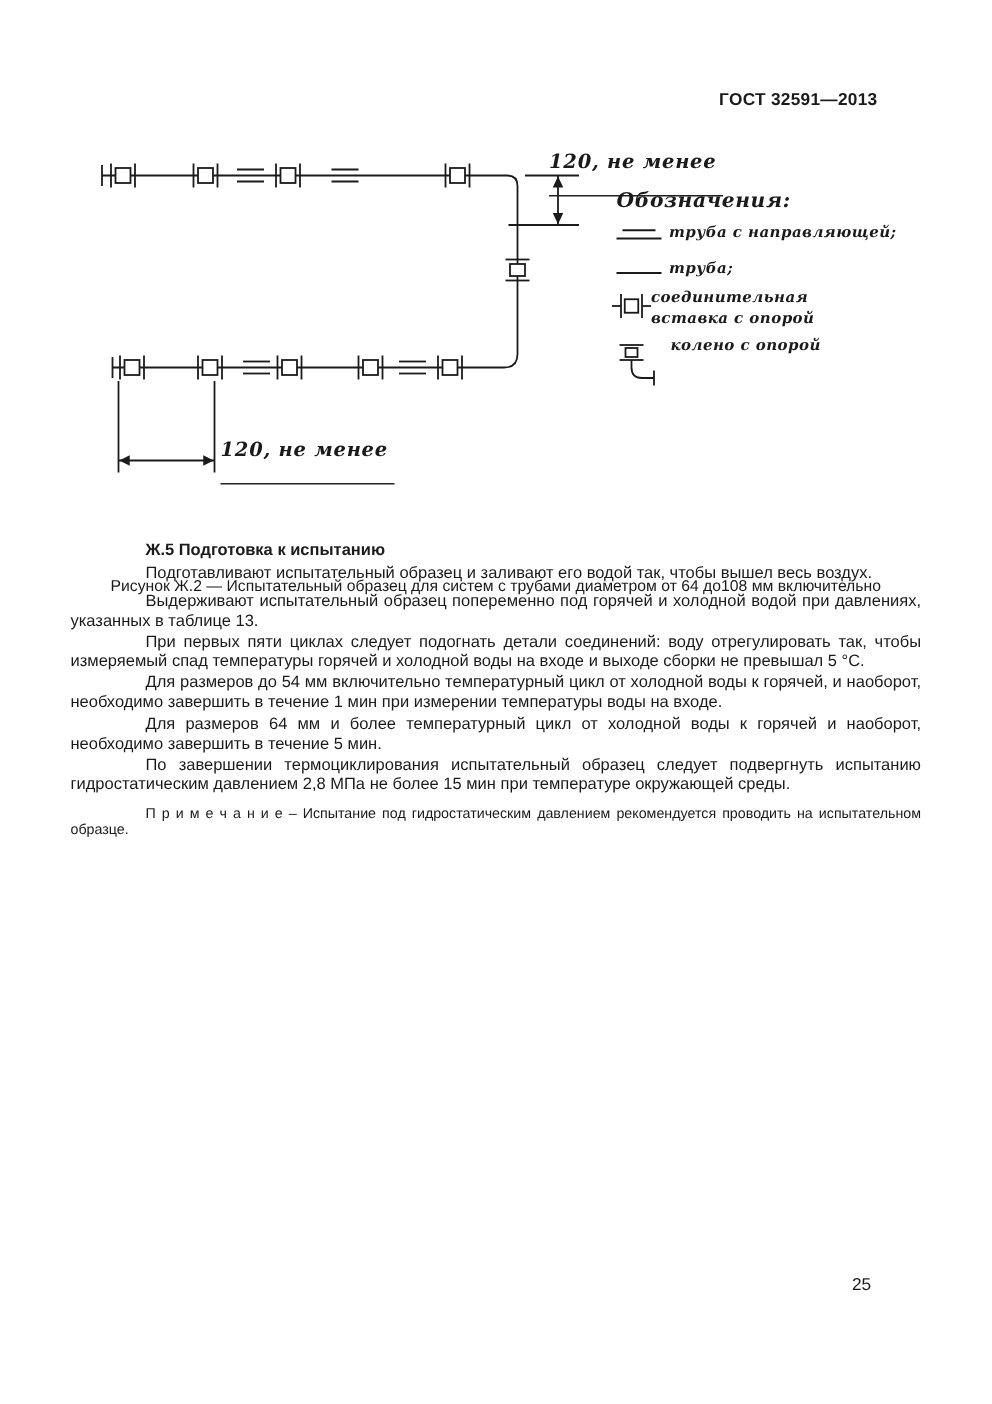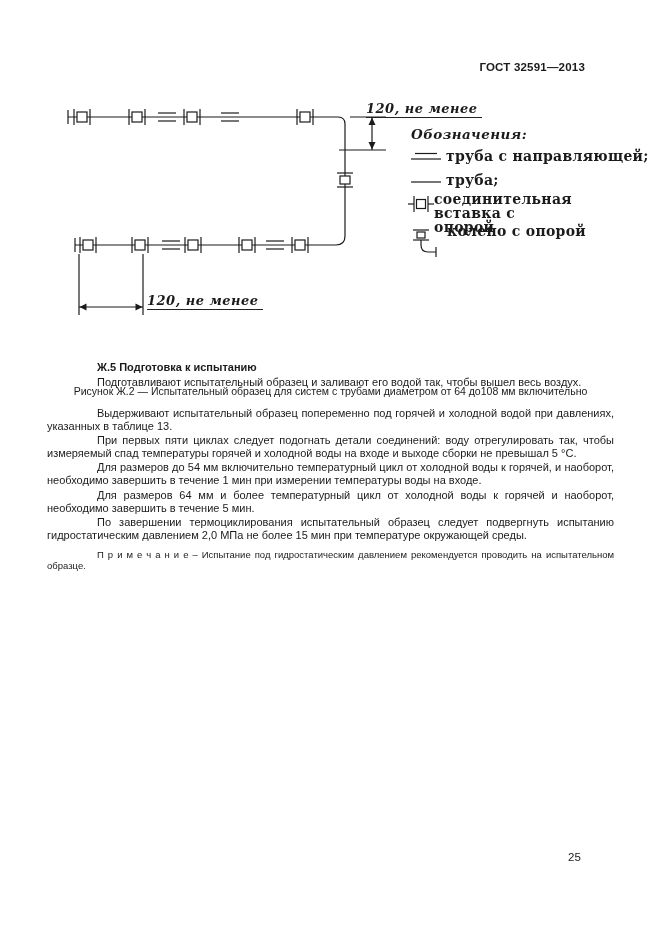--- a/index.html
+++ b/index.html
@@ -9,50 +9,50 @@
   }
   .doc-header{
     position:absolute;top:61px;right:76px;
     font-size:11.5px;font-weight:bold;letter-spacing:.2px;
   }
   .diagram-svg{position:absolute;left:0;top:88px;}
   .dim-label{
     position:absolute;
     font-family:"DejaVu Serif",serif;font-style:italic;font-weight:600;
     font-size:13px;letter-spacing:.5px;
-    border-bottom:1.2px solid #222;padding:0 4px 1px 0;white-space:nowrap;
+    border-bottom:1.2px solid #222;padding:0 4px 14px 0;white-space:nowrap;
   }
   .dim-top{left:366px;top:101px;}
   .dim-bottom{left:147px;top:293px;}
   .legend-title{
     position:absolute;left:411px;top:126px;
     font-family:"DejaVu Serif",serif;font-style:italic;font-weight:700;
     font-size:13.5px;letter-spacing:.4px;
   }
   .legend-text{
     position:absolute;
-    font-family:"DejaVu Serif",serif;font-weight:600;
-    font-size:14px;letter-spacing:.3px;line-height:14px;
+    font-family:"DejaVu Serif",serif;font-style:italic;font-weight:600;
+    font-size:10px;letter-spacing:.3px;line-height:14px;
   }
   .lt1{left:446px;top:149px;}
   .lt2{left:446px;top:173px;}
   .lt3{left:434px;top:192px;width:125px;}
   .lt4{left:447px;top:224px;}
   .caption{
     position:absolute;left:0;top:339px;width:661px;text-align:center;
     font-size:10.5px;
     margin-top:46px;
   }
   .body-text{
     position:absolute;left:47px;top:361px;width:567px;
     font-size:11px;line-height:12.9px;
   }
   .heading{font-weight:bold;text-indent:50px;margin:0 0 2px 0;}
   .para{margin:0 0 1.5px 0;text-indent:50px;text-align:justify;}
-  .para.gap{margin-top:18px;}
+  .para.gap{margin-top:6px;}
   .note{
     margin:7px 0 0 0;text-indent:50px;text-align:justify;
     font-size:9.5px;line-height:11.5px;
   }
   .page-number{position:absolute;left:568px;top:851px;font-size:11.5px;}
 </style>
 </head>
 <body>
 
 <div class="doc-header">ГОСТ 32591—2013</div>
@@ -167,17 +167,17 @@
 
 <div class="caption">Рисунок Ж.2 — Испытательный образец для систем с трубами диаметром от 64 до108 мм включительно</div>
 
 <div class="body-text">
   <div class="heading">Ж.5 Подготовка к испытанию</div>
   <p class="para">Подготавливают испытательный образец и заливают его водой так, чтобы вышел весь воздух.</p>
   <p class="para gap">Выдерживают испытательный образец попеременно под горячей и холодной водой при давлениях, указанных в таблице 13.</p>
   <p class="para">При первых пяти циклах следует подогнать детали соединений: воду отрегулировать так, чтобы измеряемый спад температуры горячей и холодной воды на входе и выходе сборки не превышал 5 °С.</p>
   <p class="para">Для размеров до 54 мм включительно температурный цикл от холодной воды к горячей, и наоборот, необходимо завершить в течение 1 мин при измерении температуры воды на входе.</p>
   <p class="para">Для размеров 64 мм и более температурный цикл от холодной воды к горячей и наоборот, необходимо завершить в течение 5 мин.</p>
-  <p class="para">По завершении термоциклирования испытательный образец следует подвергнуть испытанию гидростатическим давлением 2,0 МПа не более 15 мин при температуре окружающей среды.</p>
+  <p class="para">По завершении термоциклирования испытательный образец следует подвергнуть испытанию гидростатическим давлением 2,8 МПа не более 15 мин при температуре окружающей среды.</p>
   <p class="note">П р и м е ч а н и е  – Испытание под гидростатическим давлением рекомендуется проводить на испытательном образце.</p>
 </div>
 
 <div class="page-number">25</div>
 
 </body></html>

